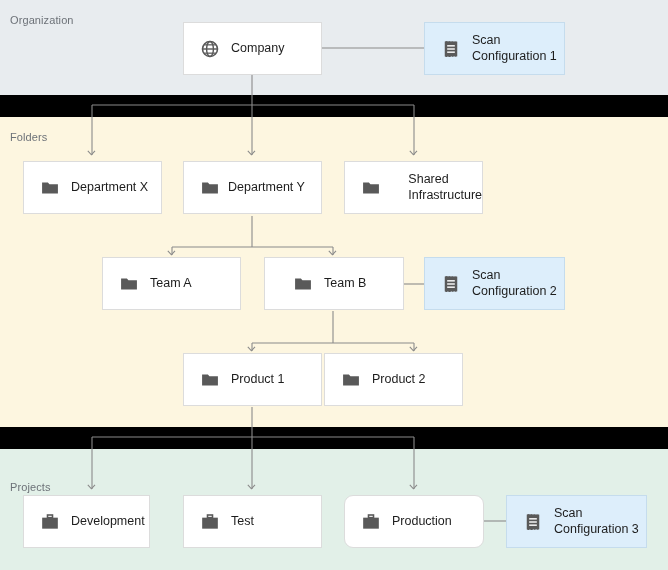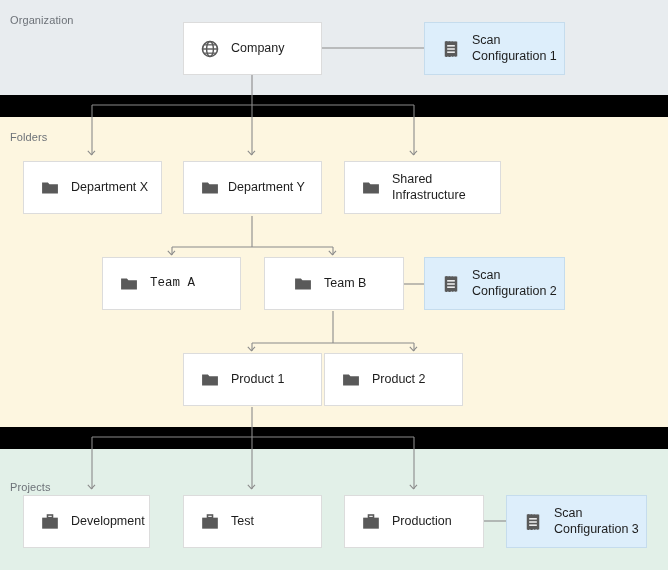--- a/index.html
+++ b/index.html
@@ -154,29 +154,29 @@
     <span class="node-label">Department X</span>
   </div>
 
   <div class="node" style="left:183px; top:161px; width:139px; height:53px;gap:8px;">
     <svg class="ico" viewBox="0 0 24 24">
       <path d="M2.5 5.5 h7 l1.8 2.1 h10.2 v11 h-19 Z" fill="#595959"></path>
     </svg>
     <span class="node-label">Department Y</span>
   </div>
 
-  <div class="node" style="left:344px; top:161px; width:157px; height:53px;">
+  <div class="node" style="left:344px; top:161px; width:139px; height:53px;justify-content:space-between;">
     <svg class="ico" viewBox="0 0 24 24">
       <path d="M2.5 5.5 h7 l1.8 2.1 h10.2 v11 h-19 Z" fill="#595959"></path>
     </svg>
     <span class="node-label">Shared
 Infrastructure</span>
   </div>
 
-  <div class="node" style="left:102px; top:257px; width:139px; height:53px;font-family:Liberation Mono, monospace;">
+  <div class="node" style="left:102px; top:257px; width:139px; height:53px;">
     <svg class="ico" viewBox="0 0 24 24">
       <path d="M2.5 5.5 h7 l1.8 2.1 h10.2 v11 h-19 Z" fill="#595959"></path>
     </svg>
     <span class="node-label">Team A</span>
   </div>
 
   <div class="node" style="left:264px; top:257px; width:140px; height:53px;padding-left:28px;">
     <svg class="ico" viewBox="0 0 24 24">
       <path d="M2.5 5.5 h7 l1.8 2.1 h10.2 v11 h-19 Z" fill="#595959"></path>
     </svg>
@@ -219,21 +219,21 @@
   </div>
 
   <div class="node" style="left:183px; top:495px; width:139px; height:53px;">
     <svg class="ico" viewBox="0 0 24 24">
       <rect x="9" y="3.6" width="6" height="3.2" fill="none" stroke="#595959" stroke-width="1.9"></rect>
       <rect x="2.6" y="6.8" width="18.8" height="13.2" fill="#595959"></rect>
     </svg>
     <span class="node-label">Test</span>
   </div>
 
-  <div class="node" style="left:344px; top:495px; width:140px; height:53px;">
+  <div class="node" style="left:344px; top:495px; width:140px; height:53px;border-radius:9px;">
     <svg class="ico" viewBox="0 0 24 24">
       <rect x="9" y="3.6" width="6" height="3.2" fill="none" stroke="#595959" stroke-width="1.9"></rect>
       <rect x="2.6" y="6.8" width="18.8" height="13.2" fill="#595959"></rect>
     </svg>
     <span class="node-label">Production</span>
   </div>
 
   <div class="node scan" style="left:506px; top:495px; width:141px; height:53px;">
     <svg class="ico" viewBox="0 0 24 24">
       <path d="M4.5 3.2 L19.5 3.2 L19.5 20.8 L4.5 20.8 Z" fill="#595959"></path>

